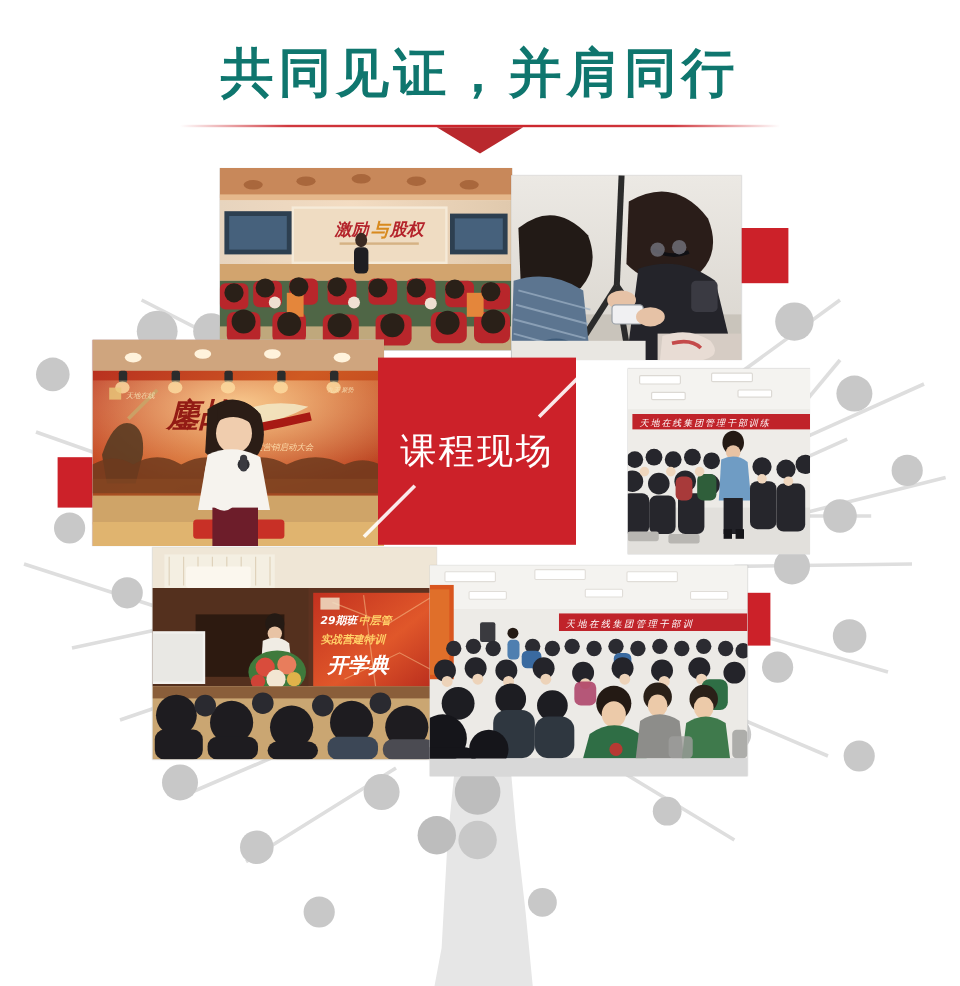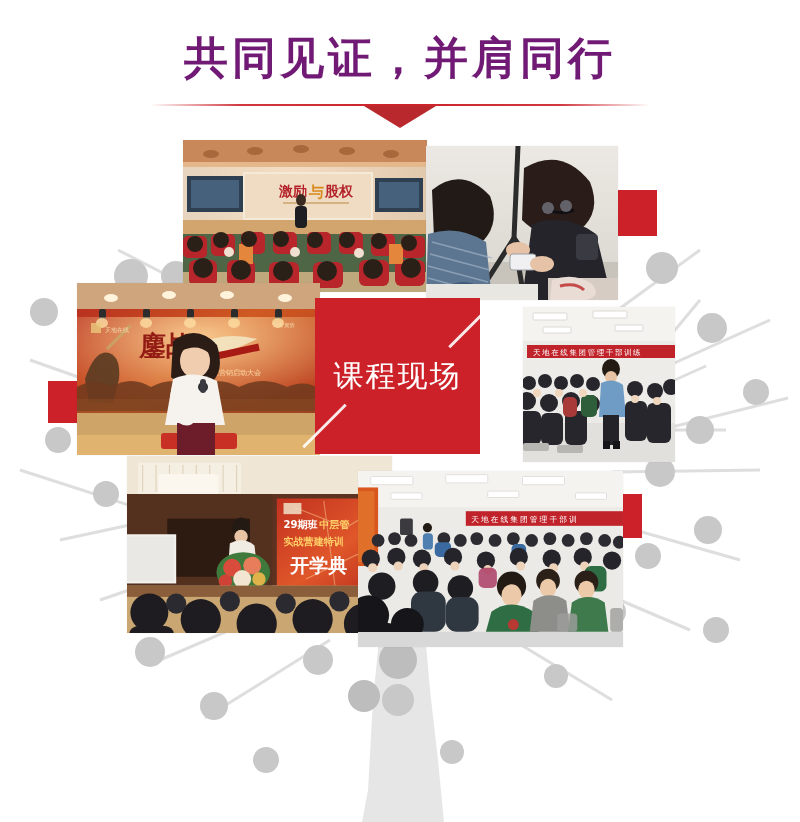--- a/index.html
+++ b/index.html
@@ -20,25 +20,25 @@
 
   
   .title-wrap {
     position: absolute;
     left: 0;
     top: 34px;
     width: 800px;
     text-align: center;
   }
   .title-text {
-    font-family: Liberation Mono, monospace;
+    font-family: Liberation Sans, sans-serif;
     font-weight: bold;
     font-size: 44px;
     letter-spacing: 4px;
-    color: #701a75;
+    color: #0f766e;
     line-height: 1.25;
     white-space: nowrap;
   }
   .title-rule {
     position: absolute;
     left: 150px;
     top: 104px;
     width: 500px;
     height: 2px;
     background: linear-gradient(to right,
@@ -76,28 +76,29 @@
   .accent-right-top   { left: 613px; top: 190px;  width: 44px; height: 46px; }
   .accent-left-mid    { left: 48px;  top: 381px;  width: 40px; height: 42px; }
   .accent-bottom-right{ left: 598px; top: 494px;  width: 44px; height: 44px; }
 
   
   .photo {
     position: absolute;
     overflow: hidden;
     background: #d8d8d8;
     box-shadow: 0 0 1px rgba(0,0,0,0.12);
+    font-style: italic;
   }
   .photo .ph-img { position: absolute; inset: 0; }
 
   .p-topleft      { left: 183px; top: 140px; width: 244px; height: 152px; }
   .p-topright     { left: 426px; top: 146px; width: 192px; height: 154px; }
   .p-midleft      { left: 77px;  top: 283px; width: 243px; height: 172px; }
   .p-midright     { left: 484px; top: 307px; width: 152px; height: 155px; margin-left: 39px; }
-  .p-botleft      { left: 127px; top: 456px; width: 237px; height: 177px; padding-left: 28px; }
+  .p-botleft      { left: 127px; top: 456px; width: 237px; height: 177px; }
   .p-botright     { left: 358px; top: 471px; width: 265px; height: 176px; }
 
   .red-card {
     position: absolute;
     left: 315px; top: 298px;
     width: 165px; height: 156px;
     background: #cc2129;
     display: flex;
     align-items: center;
     justify-content: center;

